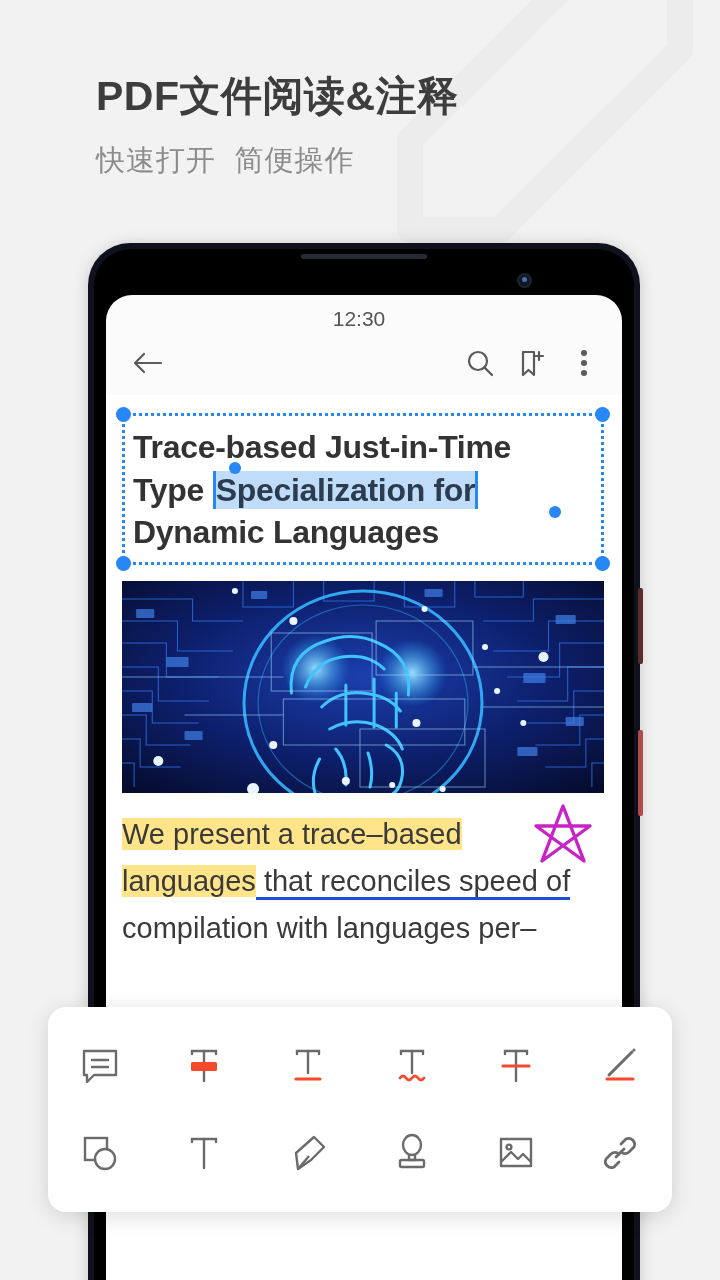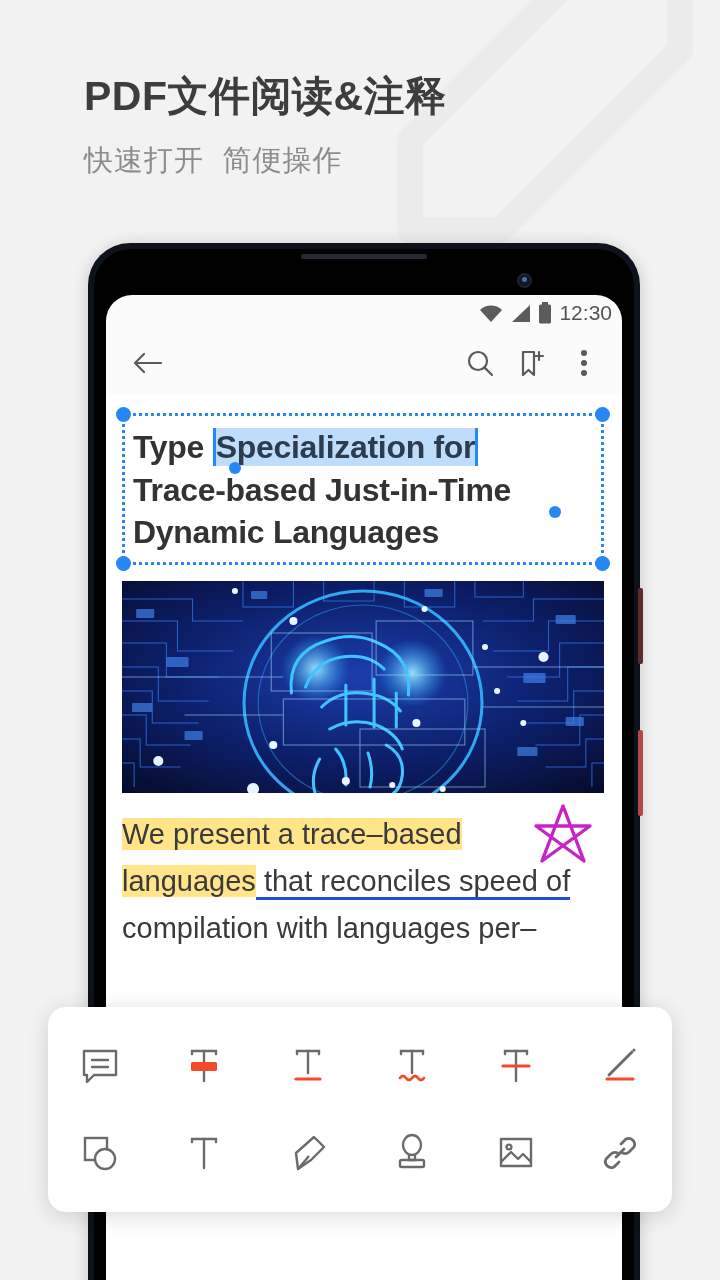--- a/index.html
+++ b/index.html
@@ -11,21 +11,21 @@
   body { background: #f2f2f2; position: relative; }
 
   
   .watermark {
     position: absolute; top: -70px; right: -60px;
     width: 400px; height: 400px;
     pointer-events: none;
   }
 
   
-  .promo { position: absolute; left: 84px; top: 72px; }
+  .promo { position: absolute; left: 96px; top: 72px; }
   .promo-title {
     font-size: 41px; font-weight: bold; color: #3d3d3d;
     letter-spacing: 0.5px; line-height: 1.2;
   }
   .promo-sub {
     font-size: 29px; color: #8c8c8c; margin-top: 20px;
     letter-spacing: 1px;
     font-family: Liberation Mono, monospace;
   }
 
@@ -75,21 +75,21 @@
     position: absolute; left: 12px; top: 46px; right: 12px; bottom: 0;
     background: #fbfbfb;
     border-radius: 26px 26px 0 0;
     overflow: hidden;
   }
 
   
   .statusbar {
     height: 36px; display: flex; align-items: center;
     justify-content: flex-end; gap: 7px;
-    padding: 0 10px 0 0; color: #5c5c5c;
+    padding: 0 10px 0 0; color: #5c5c5c; flex-direction: column;
   }
   .status-time { font-size: 21px; color: #555; letter-spacing: 0px; }
 
   
   .apptoolbar {
     height: 64px; display: flex; align-items: center;
     padding: 0 12px 0 16px;
   }
   .tb-spacer { flex: 1; }
   .tb-btn {
@@ -243,22 +243,22 @@
       <div class="doc">
 
         <div class="title-sel">
           <div class="handle h-tl"></div>
           <div class="handle h-tr"></div>
           <div class="handle h-bl"></div>
           <div class="handle h-br"></div>
           <div class="handle h-sel-start"></div>
           <div class="handle h-sel-end"></div>
 
+          <div class="title-line">Trace-based Just-in-Time</div>
           <div class="title-line"><span>Type </span><span class="sel-hl">Specialization for</span></div>
-          <div class="title-line">Trace-based Just-in-Time</div>
           <div class="title-line">Dynamic Languages</div>
         </div>
 
         <div class="figure">
           <svg width="100%" height="100%" viewBox="0 0 478 212" preserveAspectRatio="none">
             <defs>
               <radialGradient id="bgg" cx="50%" cy="45%" r="72%">
                 <stop offset="0%" stop-color="#1b3fae"></stop>
                 <stop offset="55%" stop-color="#0d1f6b"></stop>
                 <stop offset="100%" stop-color="#060c2e"></stop>

